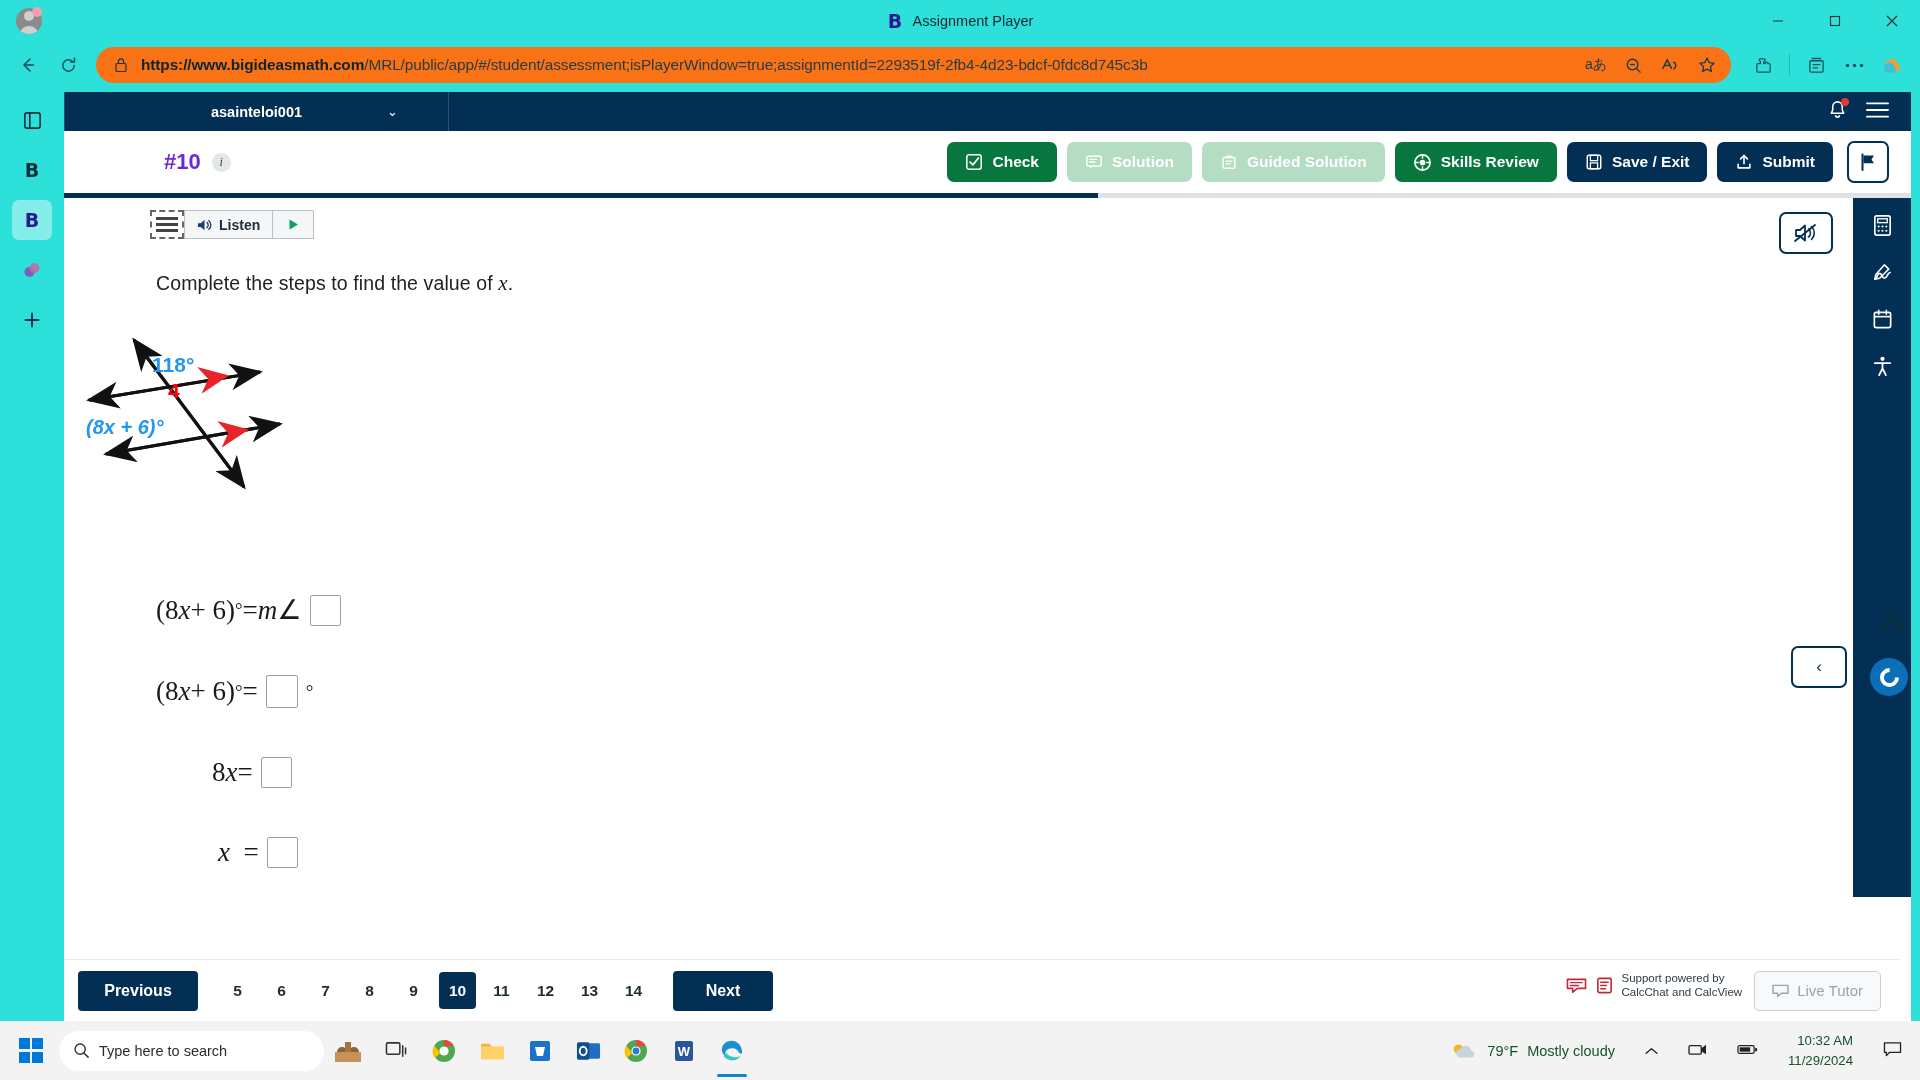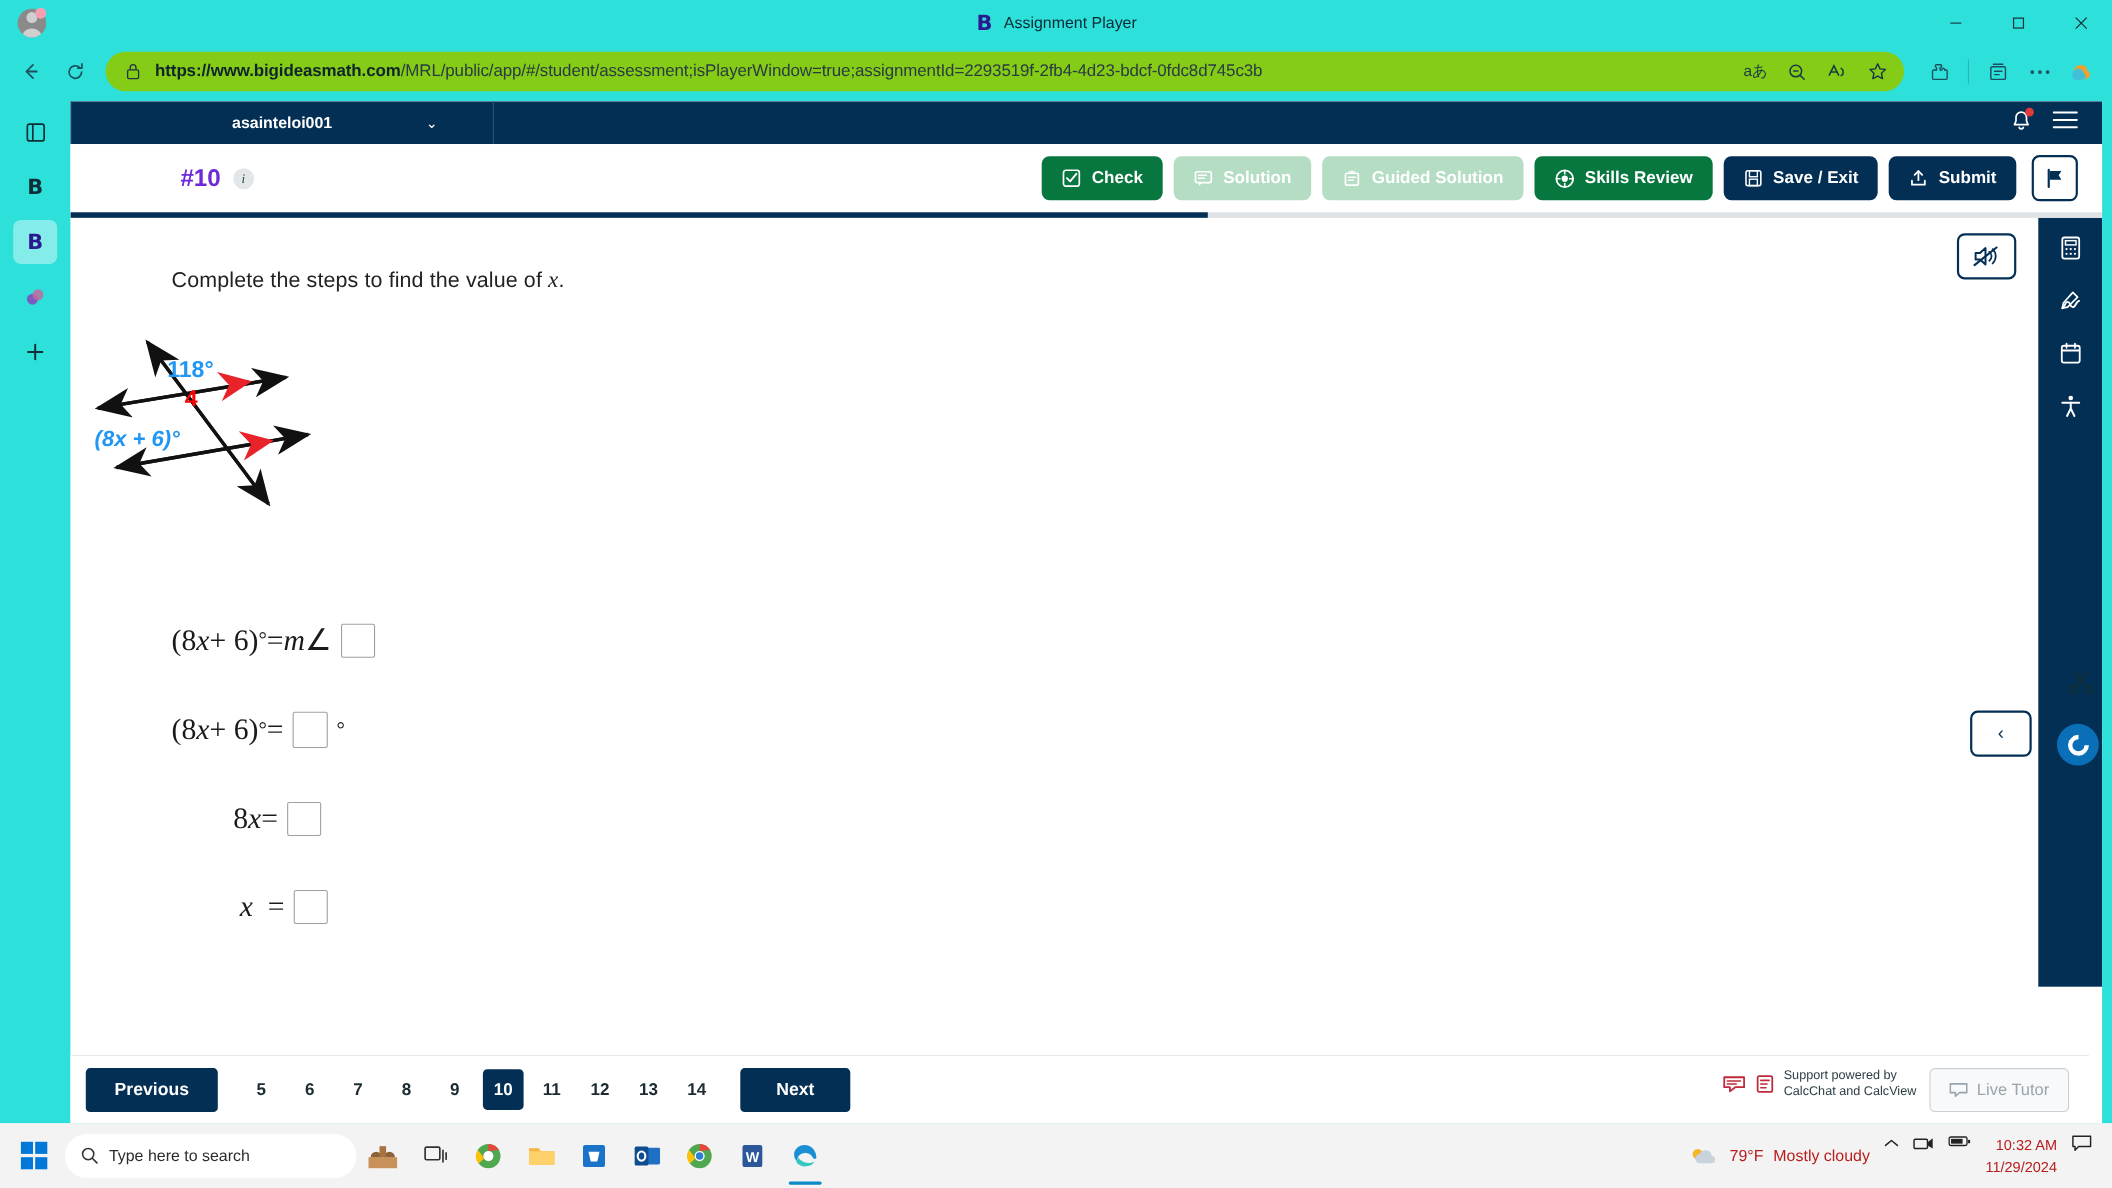--- a/index.html
+++ b/index.html
@@ -53,21 +53,21 @@
   }
   .wbtn svg { display:block; }
 
   .navbar { height:48px; display:flex; align-items:center; padding:0 10px; gap:4px; }
   .nbtn {
     width:36px; height:36px; border-radius:5px;
     display:flex; align-items:center; justify-content:center;
     color:#1b4f5e;
   }
   .omnibox {
-    flex:1; height:36px; margin:0 6px; background:#84cc16;
+    flex:1; height:36px; margin:0 6px; background:#f97316;
     border-radius:18px; display:flex; align-items:center;
     padding:0 10px 0 14px; gap:9px; min-width:0;
   }
   .lock-ico {
     width:22px; height:22px; display:flex; align-items:center; justify-content:center;
     color:#234; flex:0 0 auto;
   }
   .url {
     flex:1; font-size:15.4px; color:#2a3b42; white-space:nowrap;
     overflow:hidden; text-overflow:ellipsis; letter-spacing:-0.1px;
@@ -279,22 +279,22 @@
   }
   .tb-app {
     width:48px; height:52px; display:flex; align-items:center; justify-content:center;
     position:relative;
   }
   .tb-app.active::after {
     content:""; position:absolute; bottom:0; left:9px; right:9px; height:3px;
     background:#0a8ac7; border-radius:2px;
   }
   .tray {
-    margin-left:auto; display:flex; gap:13px;
-    padding-right:10px; font-size:14px; color:#b91c1c;
+    margin-left:auto; display:flex; align-items:center; gap:30px;
+    padding-right:10px; font-size:14px; color:#14532d;
   }
   .weather { display:flex; align-items:center; gap:9px; font-size:14.5px; }
   .clock { text-align:right; font-size:13.2px; line-height:1.45; }
 
   .sq-ico { display:block; }
 </style>
 </head>
 <body>
 
 <div id="browser">
@@ -513,20 +513,40 @@
         </div>
       </div>
     </div>
 
     <div class="prog-track">
       <div class="prog-fill" id="progfill" style="width: 56%;"></div>
     </div>
 
     <div class="content">
 
+      <div class="listen-row">
+        <div class="listen-grip">
+            <i></i>
+            <i></i>
+            <i></i>
+          </div>
+        <div class="listen-btn">
+          <svg width="15" height="14" viewBox="0 0 16 14">
+              <path d="M1 5 H4 L8 1.5 V12.5 L4 9 H1 Z" fill="#1b3c6e"></path>
+              <path d="M10.6 4.2a3.6 3.6 0 0 1 0 5.6" stroke="#1b3c6e" stroke-width="1.4" fill="none" stroke-linecap="round"></path>
+              <path d="M12.6 2.4a6 6 0 0 1 0 9.2" stroke="#1b3c6e" stroke-width="1.4" fill="none" stroke-linecap="round"></path>
+            </svg>
+          <span>Listen</span>
+        </div>
+        <div class="play-btn">
+          <svg width="13" height="13" viewBox="0 0 13 13">
+              <path d="M2.5 1.5 L11 6.5 L2.5 11.5 Z" fill="#12a05c"></path>
+            </svg>
+        </div>
+      </div>
 
       <div class="prompt">
         <span>Complete the steps to find the value of</span>
         <span class="mvar">x</span><span>.</span>
       </div>
 
       <div class="diagram">
         <svg width="260" height="210" viewBox="0 0 260 210">
           <defs>
             <marker id="ah" markerWidth="11" markerHeight="9" refX="10" refY="4.5" orient="auto">

